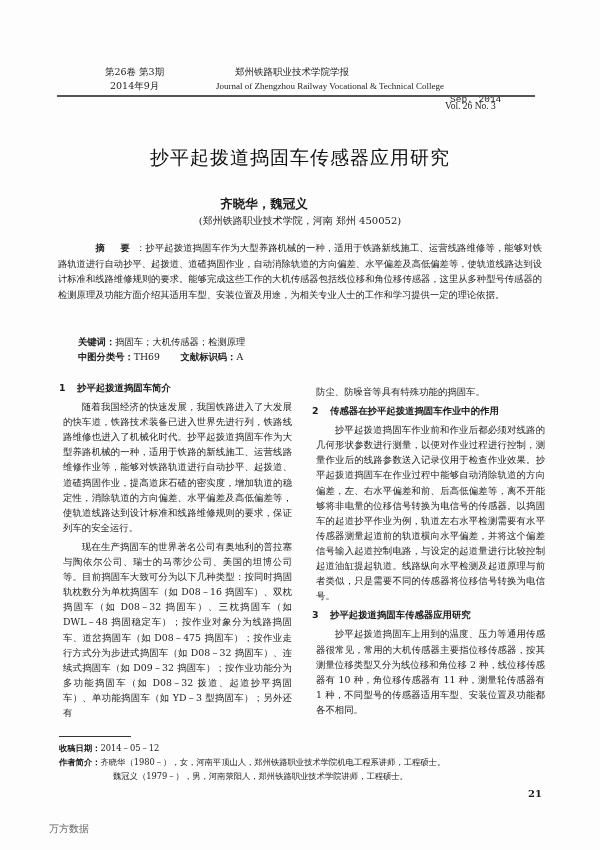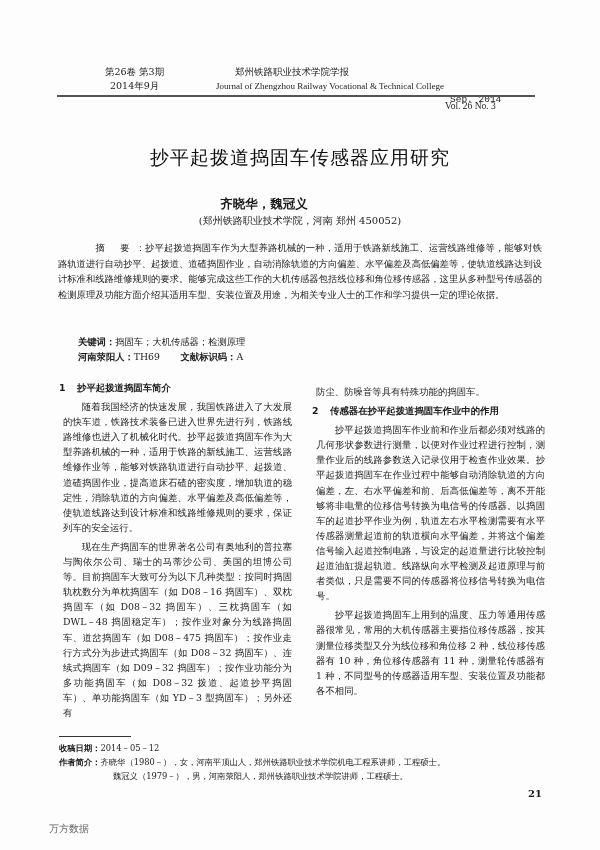--- a/index.html
+++ b/index.html
@@ -9,21 +9,21 @@
   }
   .abs { position: absolute; }
   .hdr { font-size: 9.5px; line-height: 12px; white-space: nowrap; color: #222; }
   .hdr-rule { left: 57px; top: 95px; width: 478px; height: 2px; background: #555; }
   .title { left: 0; width: 600px; top: 145px; text-align: center; font-size: 19px; letter-spacing: 1px;
     font-family: "DejaVu Sans", "Liberation Sans", sans-serif; font-weight: normal; color: #111; }
   .authors { left: 0; width: 528px; top: 196px; text-align: center; font-size: 12.5px; font-weight: bold; }
   .affil { left: 0; width: 600px; top: 214px; text-align: center; font-size: 10px; }
   .abstract { left: 58px; top: 240px; width: 484px; font-size: 9.3px; line-height: 15.5px; text-indent: 2em;
     text-align: justify; }
-  .abstract b { font-weight: normal; letter-spacing: 6px; padding-left: 19px; }
+  .abstract b { font-weight: bold; letter-spacing: 6px; padding-left: 19px; }
   .kw { left: 78px; top: 334px; font-size: 9.3px; line-height: 15px; }
   .kw b, .cls b { font-family: "DejaVu Sans", "Liberation Sans", sans-serif; font-weight: bold; }
   .cls { left: 78px; top: 349px; font-size: 9.3px; line-height: 15px; white-space: pre; }
   .col { font-size: 9.4px; line-height: 15.1px; text-align: justify; }
   .col-left { left: 59px; top: 380px; width: 237px; }
   .col-right { left: 312px; top: 380px; width: 237px; }
   .col p { margin: 4px; text-indent: 2em; }
   .col p.noind { text-indent: 0; }
   .col h3 { margin: 0; font-size: 9.4px; line-height: 15.1px;
     font-family: "DejaVu Sans", "Liberation Sans", sans-serif; font-weight: bold; }
@@ -46,32 +46,33 @@
 <div class="abs hdr-rule"></div>
 
 <h1 class="abs title" style="margin:0;">抄平起拨道捣固车传感器应用研究</h1>
 <div class="abs authors">齐晓华，魏冠义</div>
 <div class="abs affil">(郑州铁路职业技术学院，河南  郑州   450052)</div>
 
 <div class="abs abstract"><b>摘  要</b><span>：抄平起拨道捣固车作为大型养路机械的一种，适用于铁路新线施工、运营线路维修等，能够对铁路轨道进行自动抄平、起拨道、道碴捣固作业，自动消除轨道的方向偏差、水平偏差及高低偏差等，使轨道线路达到设计标准和线路维修规则的要求。能够完成这些工作的大机传感器包括线位移和角位移传感器，这里从多种型号传感器的检测原理及功能方面介绍其适用车型、安装位置及用途，为相关专业人士的工作和学习提供一定的理论依据。</span></div>
 
 <div class="abs kw"><b>关键词：</b><span>捣固车；大机传感器；检测原理</span></div>
 
-<div class="abs cls"><b>河南荥阳人：</b><span>TH69</span><span>       </span><b>文献标识码：</b><span>A</span></div>
+<div class="abs cls"><b>中图分类号：</b><span>TH69</span><span>       </span><b>文献标识码：</b><span>A</span></div>
 
 <div class="abs col col-left">
   <h3><span class="num">1</span><span>抄平起拨道捣固车简介</span></h3>
   <p>随着我国经济的快速发展，我国铁路进入了大发展的快车道，铁路技术装备已进入世界先进行列，铁路线路维修也进入了机械化时代。抄平起拨道捣固车作为大型养路机械的一种，适用于铁路的新线施工、运营线路维修作业等，能够对铁路轨道进行自动抄平、起拨道、道碴捣固作业，提高道床石碴的密实度，增加轨道的稳定性，消除轨道的方向偏差、水平偏差及高低偏差等，使轨道线路达到设计标准和线路维修规则的要求，保证列车的安全运行。</p>
   <p>现在生产捣固车的世界著名公司有奥地利的普拉塞与陶依尔公司、瑞士的马蒂沙公司、美国的坦博公司等。目前捣固车大致可分为以下几种类型：按同时捣固轨枕数分为单枕捣固车（如 D08－16 捣固车）、双枕捣固车（如 D08－32 捣固车）、三枕捣固车（如 DWL－48 捣固稳定车）；按作业对象分为线路捣固车、道岔捣固车（如 D08－475 捣固车）；按作业走行方式分为步进式捣固车（如 D08－32 捣固车）、连续式捣固车（如 D09－32 捣固车）；按作业功能分为多功能捣固车（如 D08－32 拨道、起道抄平捣固车）、单功能捣固车（如 YD－3 型捣固车）；另外还有</p>
 </div>
 
 <div class="abs col col-right">
   <p class="noind">防尘、防噪音等具有特殊功能的捣固车。</p>
   <h3><span class="num">2</span><span>传感器在抄平起拨道捣固车作业中的作用</span></h3>
   <p>抄平起拨道捣固车作业前和作业后都必须对线路的几何形状参数进行测量，以便对作业过程进行控制，测量作业后的线路参数送入记录仪用于检查作业效果。抄平起拨道捣固车在作业过程中能够自动消除轨道的方向偏差，左、右水平偏差和前、后高低偏差等，离不开能够将非电量的位移信号转换为电信号的传感器。以捣固车的起道抄平作业为例，轨道左右水平检测需要有水平传感器测量起道前的轨道横向水平偏差，并将这个偏差信号输入起道控制电路，与设定的起道量进行比较控制起道油缸提起轨道。线路纵向水平检测及起道原理与前者类似，只是需要不同的传感器将位移信号转换为电信号。</p>
+  <h3><span class="num">3</span><span>抄平起拨道捣固车传感器应用研究</span></h3>
   <p>抄平起拨道捣固车上用到的温度、压力等通用传感器很常见，常用的大机传感器主要指位移传感器，按其测量位移类型又分为线位移和角位移 2 种，线位移传感器有 10 种，角位移传感器有 11 种，测量轮传感器有 1 种，不同型号的传感器适用车型、安装位置及功能都各不相同。</p>
 </div>
 
 <div class="abs fn-rule"></div>
 <div class="abs fn" style="top:741px;"><b>收稿日期：</b><span>2014－05－12</span></div>
 <div class="abs fn" style="top:755px;"><b>作者简介：</b><span>齐晓华（1980－），女，河南平顶山人，郑州铁路职业技术学院机电工程系讲师，工程硕士。</span></div>
 <div class="abs fn" style="top:769px; left:113px;">魏冠义（1979－），男，河南荥阳人，郑州铁路职业技术学院讲师，工程硕士。</div>
 
 <div class="abs pnum">21</div>
 <div class="abs wm">万方数据</div>

